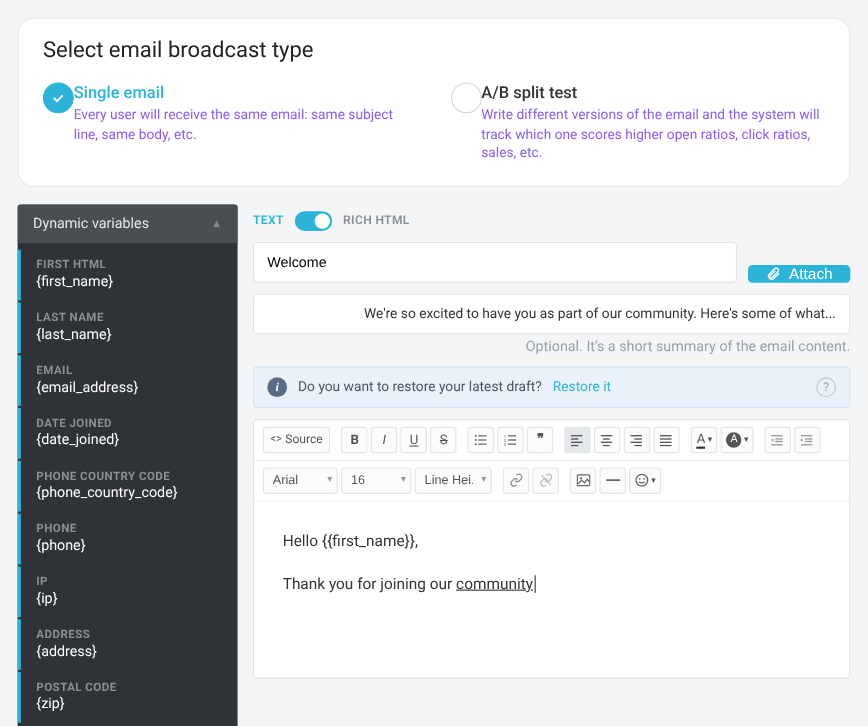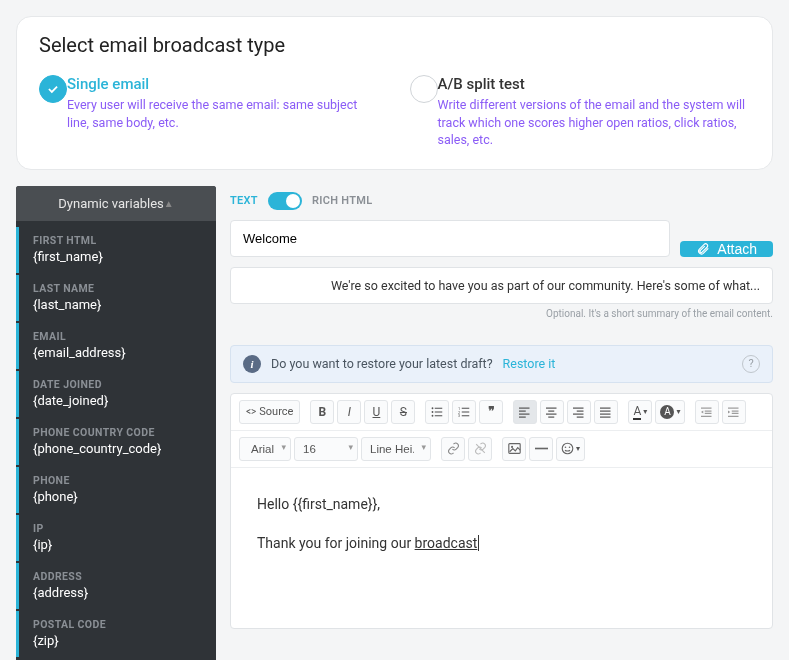--- a/index.html
+++ b/index.html
@@ -8,36 +8,36 @@
 .header-title { font-size: 20px; font-weight: 400; color: #222; margin-bottom: 18px; }
 .type-row { display: flex; gap: 30px; }
 .type-option { display: flex; flex: 1; }
 .radio-circle { width: 28px; height: 28px; border-radius: 50%; border: 1px solid #d0d4d8; flex-shrink: 0; display: flex; align-items: center; justify-content: center; }
 .radio-circle.checked { background: #2bb4d8; border-color: #2bb4d8; color: #fff; }
 .opt-title { font-size: 15px; font-weight: 500; margin-bottom: 3px; }
 .opt-title.active { color: #2bb4d8; }
 .opt-desc { font-size: 12.5px; color: #8b5cf6; line-height: 1.4; }
 .main-row { display: flex; margin: 0 16px; gap: 14px; }
 .sidebar { width: 200px; background: #2f3337; color: #ddd; font-size: 12px; border-radius: 3px 3px 0 0; overflow: hidden; }
-.sidebar-header { background: #4a4e52; padding: 10px 14px; font-size: 13px; color: #e6e6e6; display: flex; justify-content: center; align-items: center; }
+.sidebar-header { background: #4a4e52; padding: 10px 14px; font-size: 13px; color: #e6e6e6; display: flex; justify-content: space-between; align-items: center; }
 .var-list { padding: 6px 0; }
 .var-item { padding: 7px 14px 9px; border-left: 3px solid #2bb4d8; margin-bottom: 2px; }
 .var-label { font-size: 10.5px; font-weight: 700; color: #8a8f95; letter-spacing: 0.4px; }
 .var-token { font-size: 13px; color: #fff; margin-top: 2px; }
 .editor-col { flex: 1; display: flex; flex-direction: column; }
 .toggle-row { display: flex; align-items: center; gap: 10px; padding: 6px 0 10px; font-size: 11px; font-weight: 600; letter-spacing: 0.3px; }
 .toggle-label-a { color: #2bb4d8; }
 .toggle-label-b { color: #8a8f95; }
 .toggle { width: 34px; height: 18px; background: #2bb4d8; border-radius: 10px; position: relative; }
 .toggle-knob { width: 14px; height: 14px; background: #fff; border-radius: 50%; position: absolute; top: 2px; right: 2px; }
 .field-row { display: flex; gap: 10px; margin-bottom: 10px; align-items: flex-end; }
 .text-input { flex: 1; border: 1px solid #e0e3e6; border-radius: 4px; padding: 10px 12px; font-size: 13px; background: #fff; }
 .attach-btn { background: #2bb4d8; color: #fff; border: none; border-radius: 4px; padding: 0 16px; font-size: 14px; display: flex; align-items: center; gap: 7px; cursor: pointer; }
 .summary-input { border: 1px solid #e0e3e6; border-radius: 4px; padding: 10px 12px; font-size: 12.5px; background: #fff; color: #333; margin-bottom: 4px; text-align: right; }
-.summary-hint { font-size: 10px; color: #9aa0a6; text-align: right; margin-bottom: 26px; }
+.summary-hint { font-size: 13px; color: #9aa0a6; text-align: right; margin-bottom: 10px; }
 .restore-bar { background: #eaf1fa; border: 1px solid #d6e2f0; border-radius: 4px; padding: 9px 12px; display: flex; align-items: center; gap: 10px; font-size: 12.5px; color: #4a5560; margin-bottom: 10px; }
 .info-circle { width: 18px; height: 18px; background: #5a6b85; color: #fff; border-radius: 50%; display: flex; align-items: center; justify-content: center; font-size: 11px; font-weight: 700; font-style: italic; font-family: Georgia, serif; }
 .restore-link { color: #2bb4d8; cursor: pointer; }
 .help-circle { margin-left: auto; width: 18px; height: 18px; border: 1px solid #c0c6cc; color: #9aa0a6; border-radius: 50%; display: flex; align-items: center; justify-content: center; font-size: 11px; }
 .editor-box { border: 1px solid #e0e3e6; border-radius: 4px; background: #fff; }
 .toolbar { border-bottom: 1px solid #eceef0; padding: 6px 8px; display: flex; gap: 3px; align-items: center; flex-wrap: nowrap; }
 .tb-btn { border: 1px solid #e2e5e8; background: #fafbfc; border-radius: 3px; min-width: 24px; height: 24px; display: flex; align-items: center; justify-content: center; font-size: 12px; color: #555; cursor: pointer; padding: 0 4px; }
 .tb-btn.active { background: #e4e7ea; }
 .tb-sep { width: 4px; }
 .tb-select { border: 1px solid #e2e5e8; background: #fafbfc; border-radius: 3px; height: 24px; font-size: 11.5px; color: #555; padding: 0 16px 0 8px; appearance: none; position: relative; }
@@ -247,21 +247,21 @@
             <svg width="12" height="12" viewBox="0 0 16 16" fill="#999">
               <rect y="2" width="14" height="1.6"></rect>
               <polygon points="0,6 3,8 0,10"></polygon>
               <rect x="5" y="6" width="9" height="1.6"></rect>
               <rect x="5" y="9" width="9" height="1.6"></rect>
               <rect y="13" width="14" height="1.6"></rect>
             </svg>
           </div>
       </div>
       <div class="toolbar">
-        <span class="sel-wrap"><select class="tb-select" style="width:52px;text-align:right;"><option>Arial</option></select></span>
+        <span class="sel-wrap"><select class="tb-select" style="width:68px;"><option>Arial</option></select></span>
         <span class="sel-wrap"><select class="tb-select" style="width:64px;"><option>16</option></select></span>
         <span class="sel-wrap"><select class="tb-select" style="width:70px;"><option>Line Hei...</option></select></span>
         <div class="tb-sep"></div>
         <div class="tb-btn">
             <svg width="13" height="13" viewBox="0 0 24 24" fill="none" stroke="#888" stroke-width="2">
               <path d="M10 13a5 5 0 007 0l3-3a5 5 0 00-7-7l-1 1"></path>
               <path d="M14 11a5 5 0 00-7 0l-3 3a5 5 0 007 7l1-1"></path>
             </svg>
           </div>
         <div class="tb-btn">
@@ -290,17 +290,17 @@
               <circle cx="5.5" cy="6.5" r="1"></circle>
               <circle cx="10.5" cy="6.5" r="1"></circle>
               <path d="M5 10c1 1.5 5 1.5 6 0" fill="none" stroke="#666" stroke-width="1.4"></path>
             </svg>
             <span style="font-size:8px;margin-left:2px;">▾</span>
           </div>
       </div>
       <div class="editor-content">
         <div>Hello {{first_name}},</div>
         <div style="height:14px;"></div>
-        <div><span>Thank you for joining our </span><span class="underline">broadcast</span><span class="cursor-bar"></span></div>
+        <div><span>Thank you for joining our </span><span class="underline">community</span><span class="cursor-bar"></span></div>
       </div>
     </div>
   </div>
 </div>
 
 </body></html>

